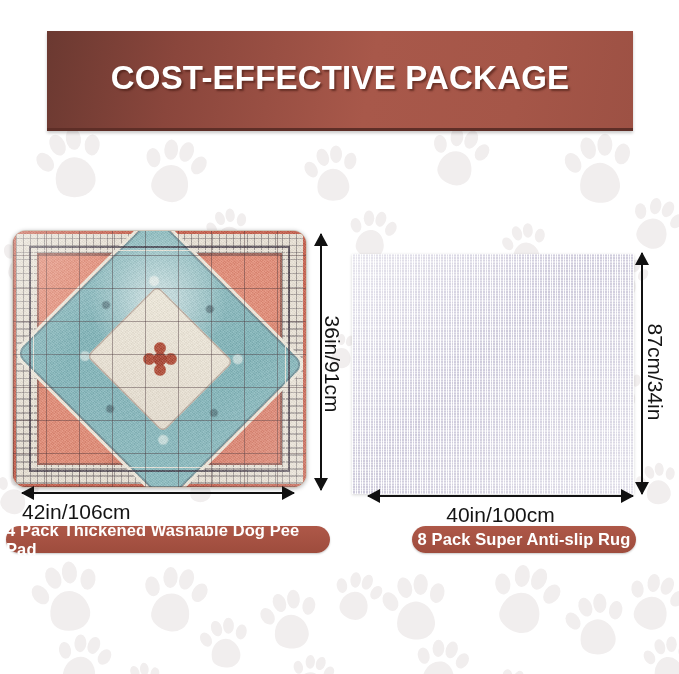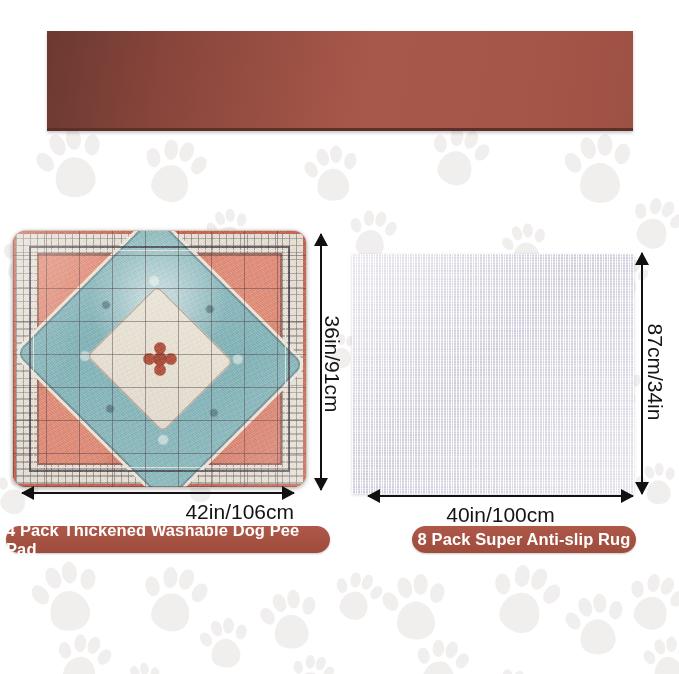--- a/index.html
+++ b/index.html
@@ -387,20 +387,21 @@
       <div class="pad" style="left: 52px; top: 14px; width: 15px; height: 21px; background: rgb(241, 238, 238); transform: rotate(22deg);"></div>
     </div>
     <div class="paw" style="left: 492px; top: 664px; width: 68px; height: 74px; transform: scale(0.66) rotate(11deg); transform-origin: left top;">
       <div class="pad" style="left: 19px; top: 3px; width: 15px; height: 22px; background: rgb(241, 238, 238); transform: rotate(-8deg);"></div>
       <div class="pad" style="left: 36px; top: 2px; width: 15px; height: 22px; background: rgb(241, 238, 238); transform: rotate(9deg);"></div>
     </div>
   </div>
 
 <div id="banner">
   <div id="banner-text">
+    <span id="banner-line2">COST-EFFECTIVE PACKAGE</span>
   </div>
 </div>
 
 <div id="pad-left" class="product-wrap">
   <div id="pad-img">
     <div class="rug-l" id="rug-base"></div>
     <div class="rug-l" id="rug-outerband"></div>
     <div class="rug-l" id="rug-field"></div>
     <div class="rug-l" id="rug-medallion"></div>
     <div class="rug-l" id="rug-core"></div>
@@ -409,21 +410,21 @@
     <div class="rug-l" id="rug-noise"></div>
     <div class="rug-l" id="rug-quilt"></div>
     <div class="rug-l" id="rug-gloss"></div>
   </div>
 </div>
 
 <div class="dim arrow-v" style="left:320px;top:234px;height:256px;"></div>
 <div class="dim-label vert" style="left:267px;top:352px;width:130px;text-align:center;transform:rotate(90deg);">36in/91cm</div>
 
 <div class="dim arrow-h" style="left:22px;top:492px;width:272px;"></div>
-<div class="dim-label" style="left:22px;top:500px;width:272px;text-align:right;">42in/106cm</div>
+<div class="dim-label" style="left:22px;top:500px;width:272px;text-align:left;">42in/106cm</div>
 
 <div class="pill" id="pill-left">
   <span>4 Pack Thickened Washable Dog Pee Pad</span>
 </div>
 
 <div id="pad-right" class="product-wrap">
   <div id="mesh-img"></div>
 </div>
 
 <div class="dim arrow-v" style="left:641px;top:253px;height:241px;"></div>

